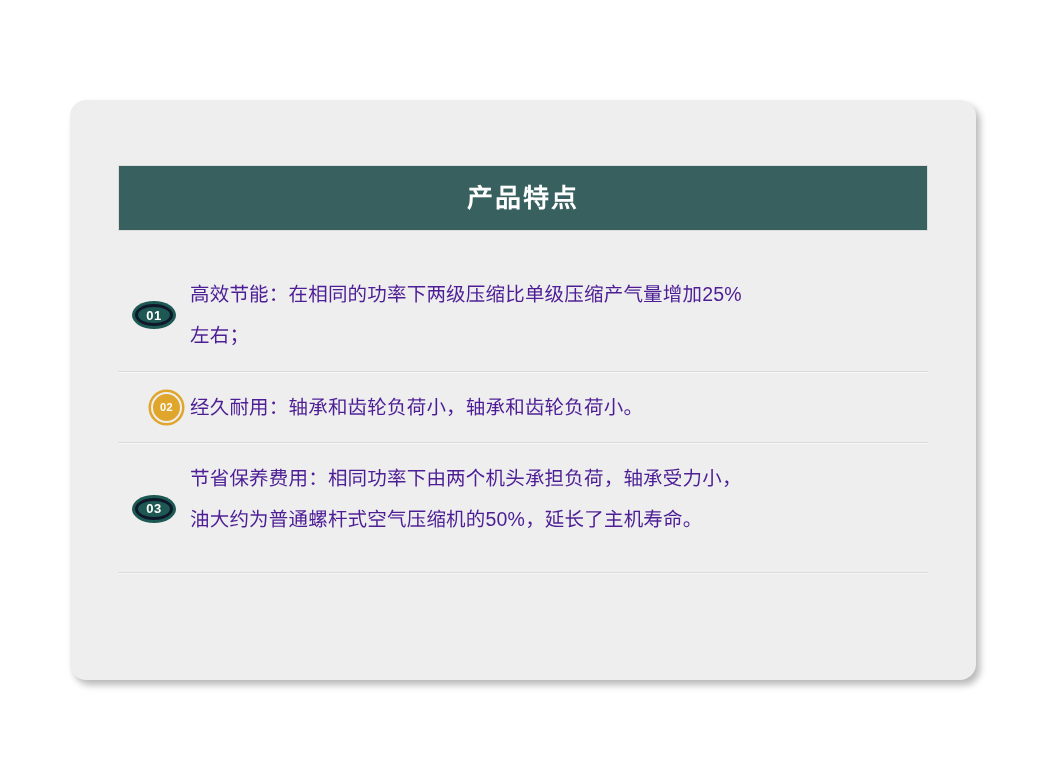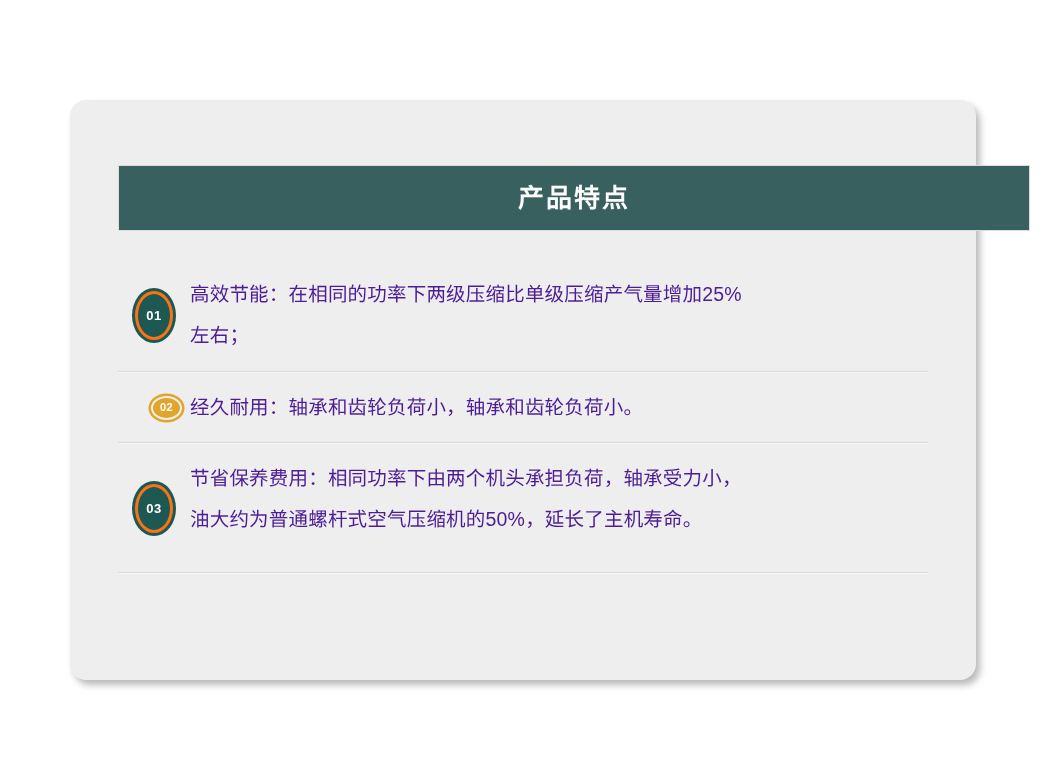--- a/index.html
+++ b/index.html
@@ -33,21 +33,21 @@
     border-radius: 16px;
     box-shadow: 4px 5px 7px rgba(0, 0, 0, 0.28);
     box-sizing: border-box;
   }
 
   
   .card-header {
     position: absolute;
     left: 48px;
     top: 65px;
-    width: 912px;
+    width: 810px;
     height: 66px;
     background: #37605e;
     border: 1px solid #dcdcdc;
     box-sizing: border-box;
     display: flex;
     align-items: center;
     justify-content: center;
   }
   .card-header-title {
     color: #ffffff;
@@ -104,30 +104,30 @@
   }
   .badge-num {
     color: #ffffff;
     font-weight: bold;
     line-height: 1;
     letter-spacing: 0.5px;
   }
 
   .badge.badge-teal {
     width: 38px;
-    height: 49px;
+    height: 22px;
     background: #1d5852;
-    border: 3px solid #f97316;
+    border: 3px solid #0f172a;
     box-shadow: 0 0 0 3px #1d5852;
   }
   .badge.badge-teal .badge-num { font-size: 13px; }
 
   .badge.badge-gold {
     width: 31px;
-    height: 24px;
+    height: 31px;
     background: #e0a62c;
     border: 2.5px solid #eeeeee;
     box-shadow: 0 0 0 2.5px #e0a62c;
     margin-left: 25px;
   }
   .badge.badge-gold .badge-num { font-size: 11px; }
 
   
   .feature-text {
     flex: 1 1 auto;

